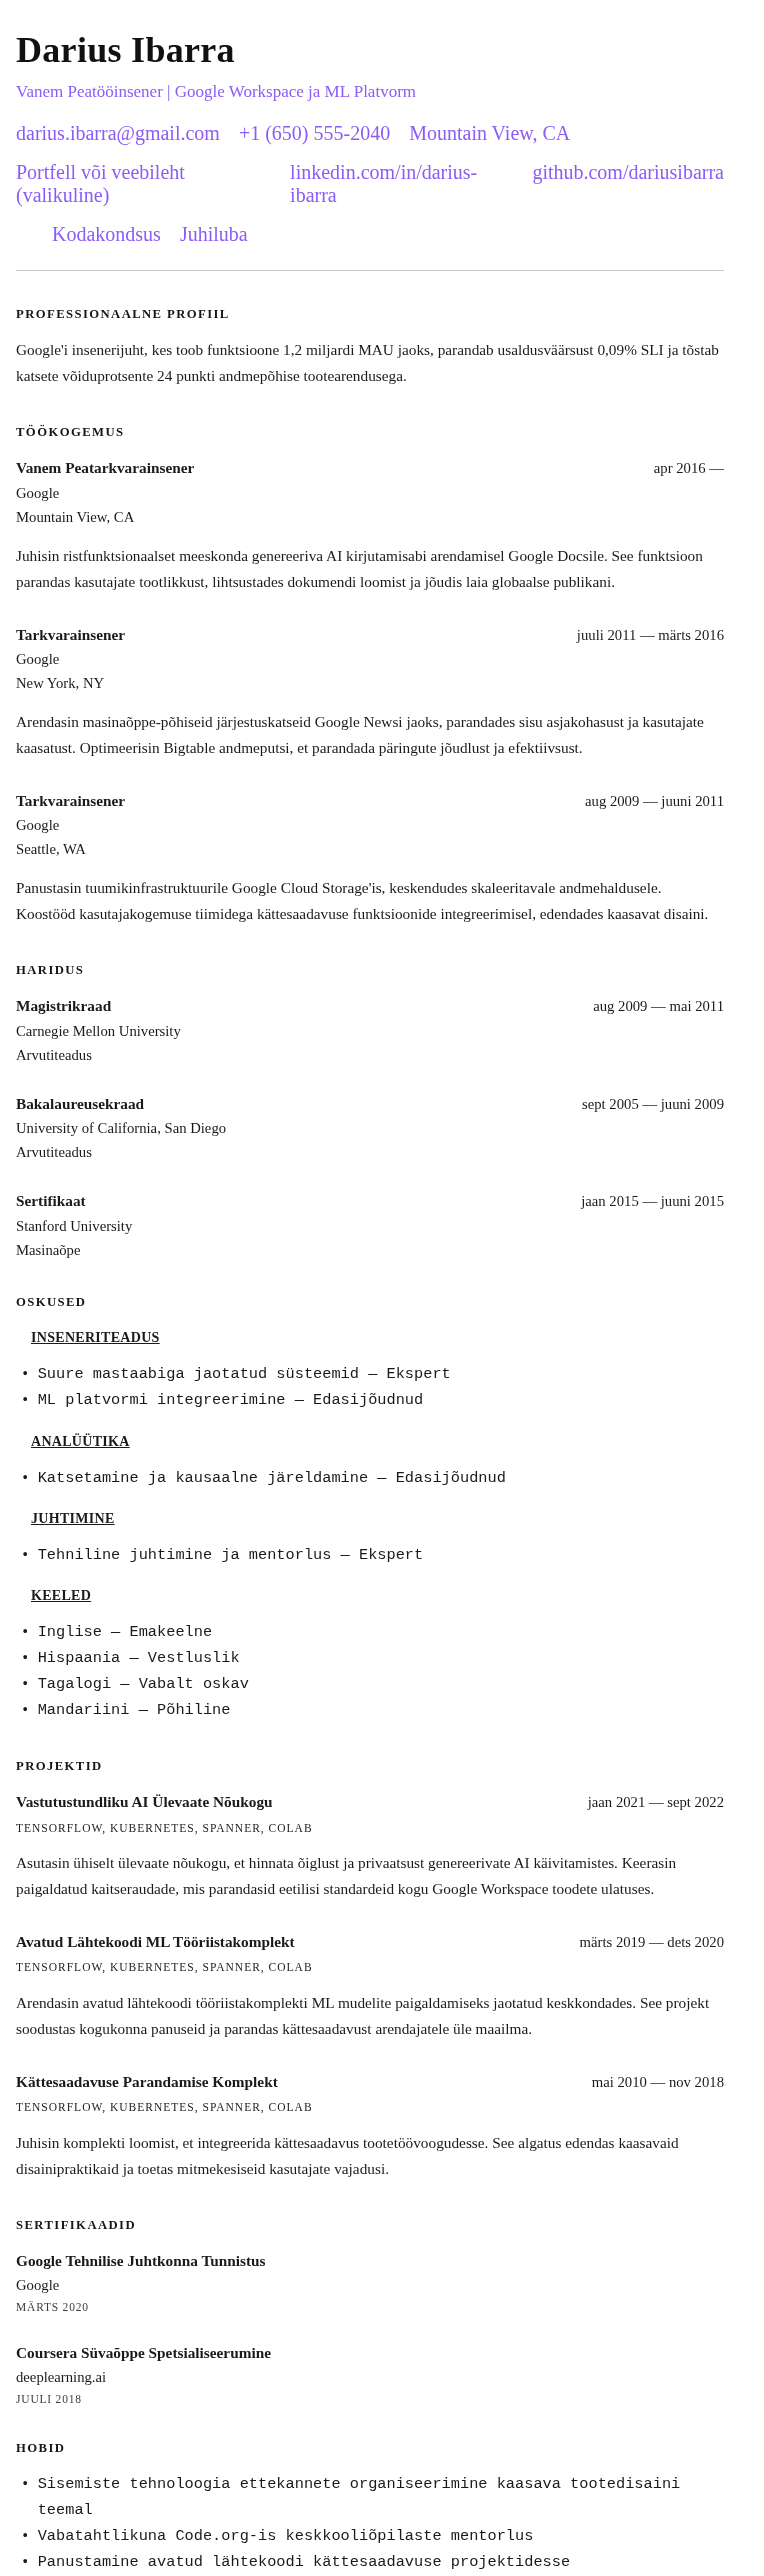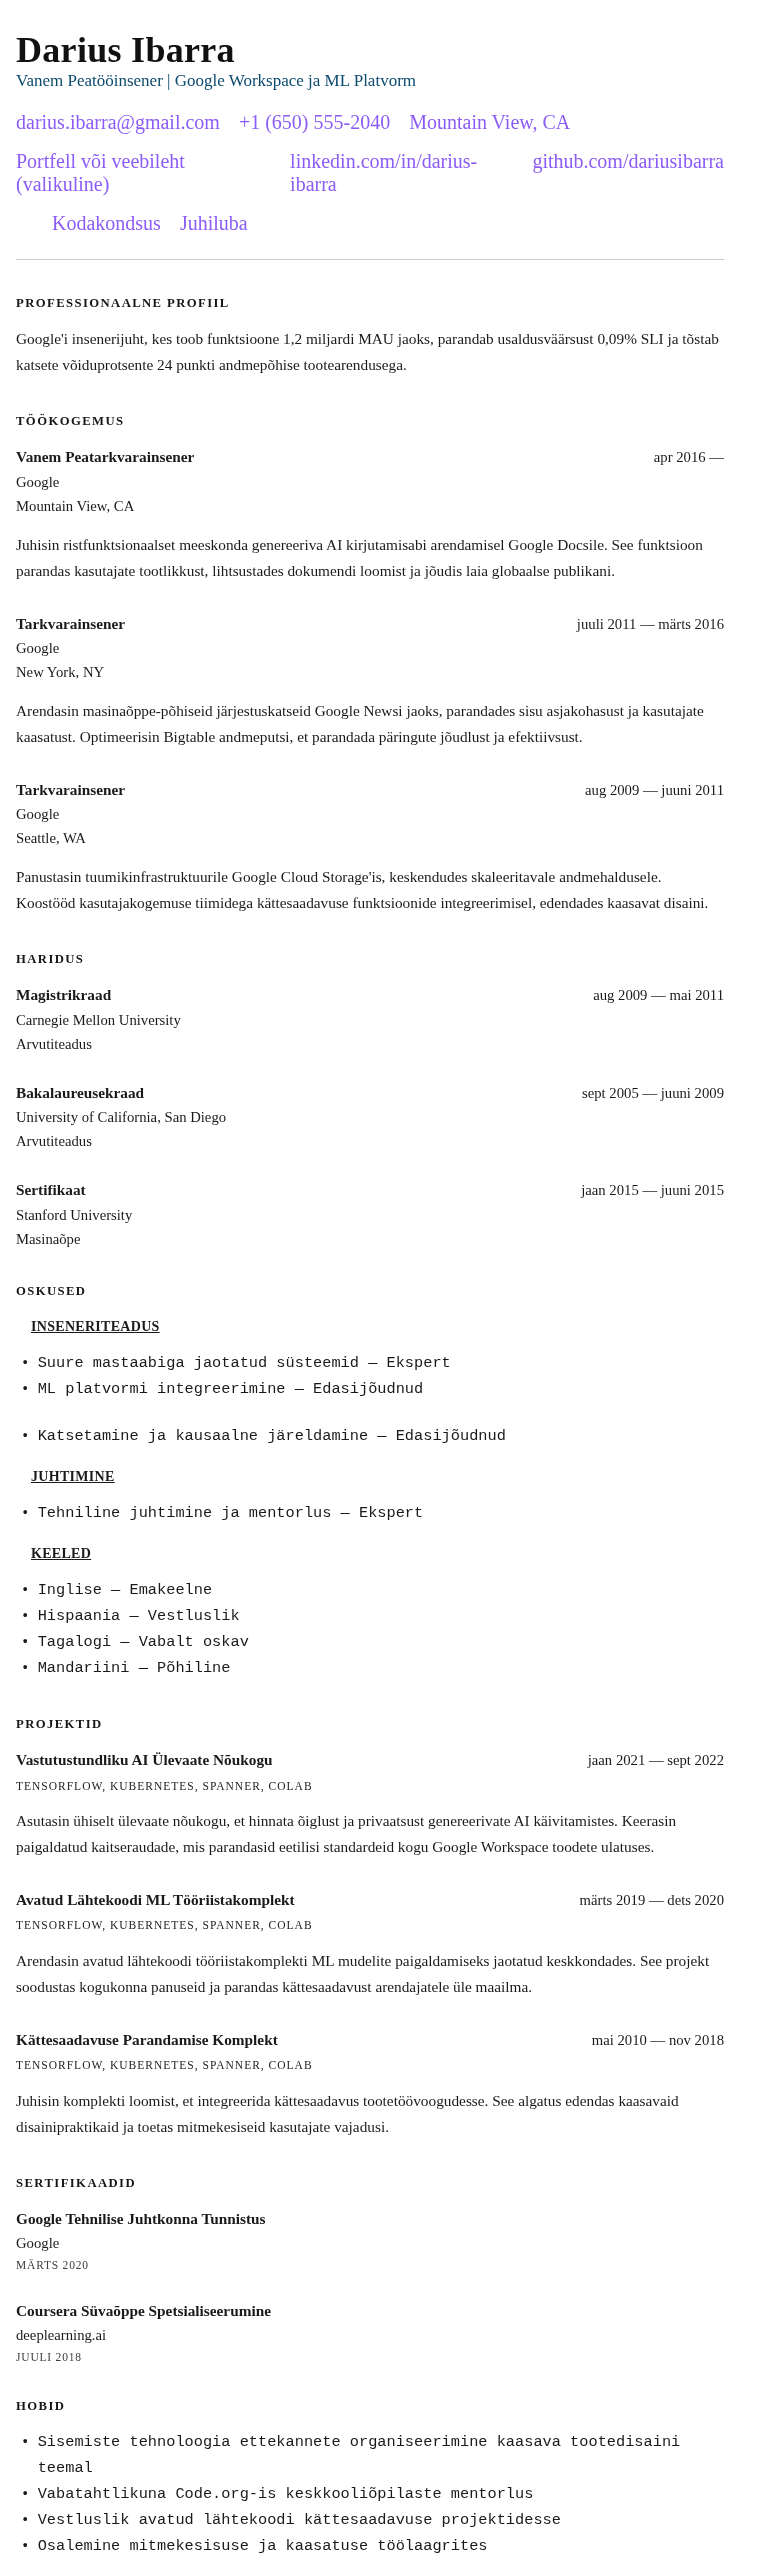--- a/index.html
+++ b/index.html
@@ -19,22 +19,22 @@
   .name {
     font-size: 36px;
     font-weight: 700;
     line-height: 1.05;
     margin: 0;
     color: #111111;
     letter-spacing: 0.3px;
   }
   .headline {
     font-size: 17px;
-    margin-top: 1px;
-    color: #0c4a6e;
+    margin-top: 12px;
+    color: #8b5cf6;
   }
   .contact { margin-top: 20.4px; }
   .contact-row {
     display: flex;
     gap: 19px;
     font-size: 20px;
     margin-bottom: 16px;
     color: #8b5cf6;
   }
   .contact-row:last-child { margin-bottom: 0; margin-left: 36px; }
@@ -222,20 +222,21 @@
 
     <div class="skill-cat">
       <h3 class="skill-cat-h">INSENERITEADUS</h3>
       <ul class="blist">
         <li>Suure mastaabiga jaotatud süsteemid — Ekspert</li>
         <li>ML platvormi integreerimine — Edasijõudnud</li>
       </ul>
     </div>
 
     <div class="skill-cat">
+      <h3 class="skill-cat-h">ANALÜÜTIKA</h3>
       <ul class="blist">
         <li>Katsetamine ja kausaalne järeldamine — Edasijõudnud</li>
       </ul>
     </div>
 
     <div class="skill-cat">
       <h3 class="skill-cat-h">JUHTIMINE</h3>
       <ul class="blist">
         <li>Tehniline juhtimine ja mentorlus — Ekspert</li>
       </ul>
@@ -297,19 +298,19 @@
       <div class="entry-meta">deeplearning.ai</div>
       <div class="cert-date">JUULI 2018</div>
     </div>
   </section>
 
   <section>
     <h2 class="sec-h">HOBID</h2>
     <ul class="blist" style="margin-top:15.3px;">
       <li>Sisemiste tehnoloogia ettekannete organiseerimine kaasava tootedisaini teemal</li>
       <li>Vabatahtlikuna Code.org-is keskkooliõpilaste mentorlus</li>
-      <li>Vestluslik avatud lähtekoodi kättesaadavuse projektidesse</li>
+      <li>Panustamine avatud lähtekoodi kättesaadavuse projektidesse</li>
       <li>Osalemine mitmekesisuse ja kaasatuse töölaagrites</li>
     </ul>
   </section>
 
 </div>
 
 
 </body></html>

